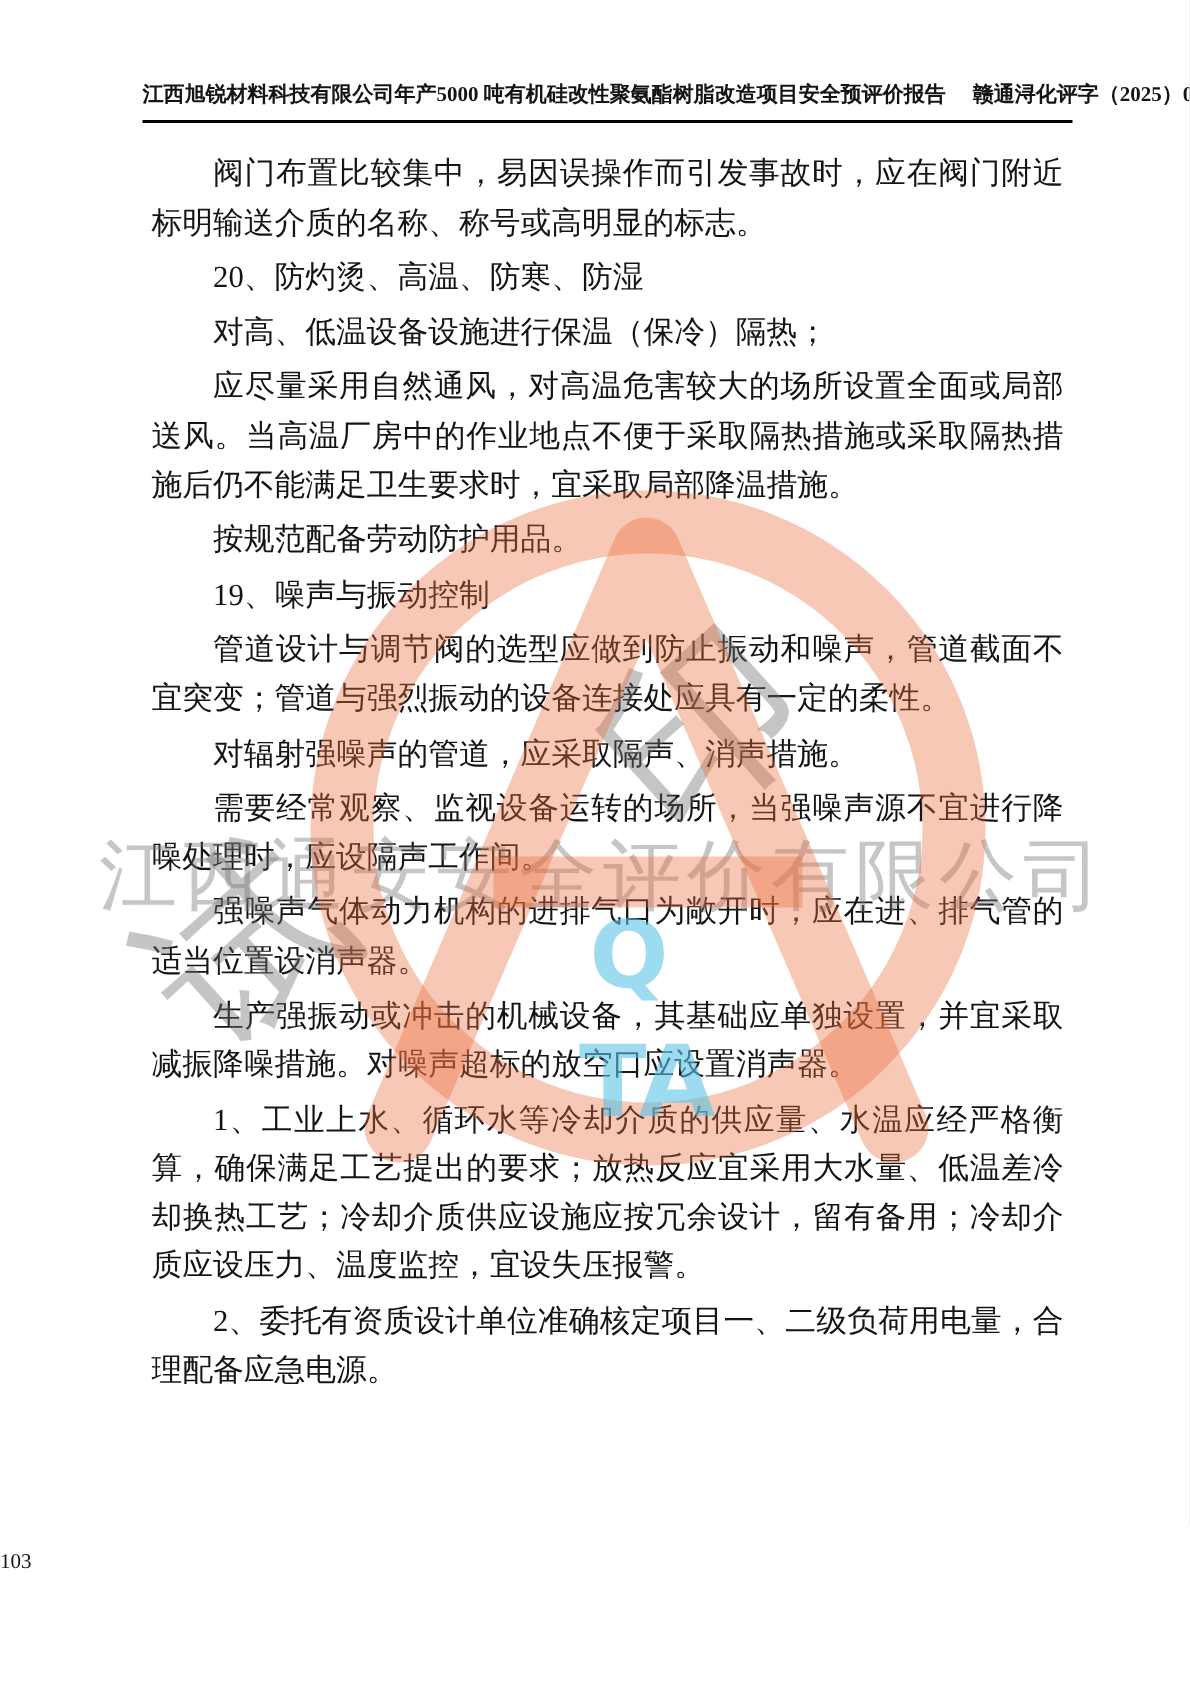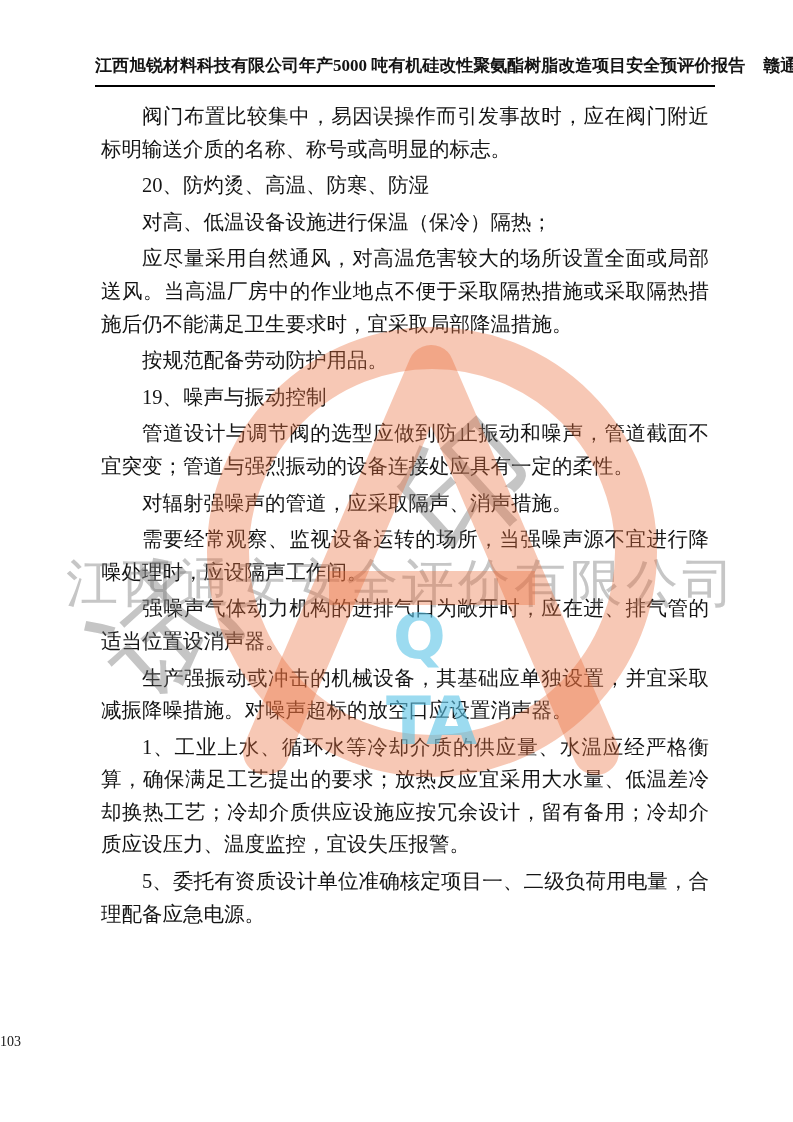--- a/index.html
+++ b/index.html
@@ -13,21 +13,21 @@
     overflow:hidden;
   }
   .hdr {
     position:absolute;
     left:95px; top:54px;
     width:620px;
     display:flex;
     justify-content:space-between;
     align-items:flex-end;
     font-weight:bold;
-    font-size:17px;
+    font-size:14px;
     white-space:nowrap;
     padding-bottom:8px;
     border-bottom:2.5px solid #000;
     z-index:1;
   }
   .hdr .gap { flex:0 0 18px; }
   .body {
     position:absolute;
     left:97px; top:96px;
     width:616px;
@@ -86,21 +86,21 @@
     <p>对高、低温设备设施进行保温（保冷）隔热；</p>
     <p>应尽量采用自然通风，对高温危害较大的场所设置全面或局部送风。当高温厂房中的作业地点不便于采取隔热措施或采取隔热措施后仍不能满足卫生要求时，宜采取局部降温措施。</p>
     <p>按规范配备劳动防护用品。</p>
     <p>19、噪声与振动控制</p>
     <p>管道设计与调节阀的选型应做到防止振动和噪声，管道截面不宜突变；管道与强烈振动的设备连接处应具有一定的柔性。</p>
     <p>对辐射强噪声的管道，应采取隔声、消声措施。</p>
     <p>需要经常观察、监视设备运转的场所，当强噪声源不宜进行降噪处理时，应设隔声工作间。</p>
     <p>强噪声气体动力机构的进排气口为敞开时，应在进、排气管的适当位置设消声器。</p>
     <p>生产强振动或冲击的机械设备，其基础应单独设置，并宜采取减振降噪措施。对噪声超标的放空口应设置消声器。</p>
     <p>1、工业上水、循环水等冷却介质的供应量、水温应经严格衡算，确保满足工艺提出的要求；放热反应宜采用大水量、低温差冷却换热工艺；冷却介质供应设施应按冗余设计，留有备用；冷却介质应设压力、温度监控，宜设失压报警。</p>
-    <p>5、委托有资质设计单位准确核定项目一、二级负荷用电量，合理配备应急电源。</p>
+    <p>2、委托有资质设计单位准确核定项目一、二级负荷用电量，合理配备应急电源。</p>
   </div>
 
   <div class="pageno">103</div>
 
   <svg class="wm" viewBox="0 0 793 1122" aria-hidden="true">
 
     <text class="wm-diag" transform="translate(146,706) rotate(-42)" font-size="128" fill="rgba(110,110,110,0.40)">试</text>
     <text class="wm-diag" transform="translate(450,560) rotate(-42)" font-size="128" fill="rgba(110,110,110,0.40)">印</text>
 
     <text class="wm-company" x="66" y="601" font-size="52" letter-spacing="4" fill="rgba(120,120,120,0.42)">江西通安安全评价有限公司</text>

